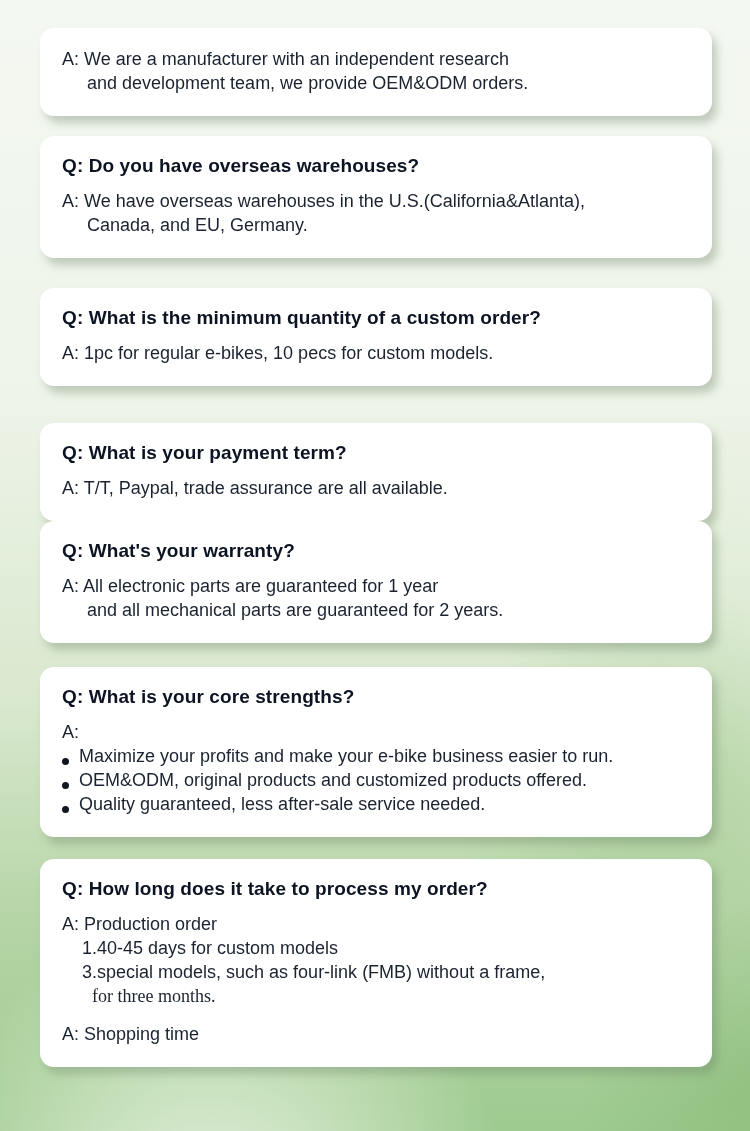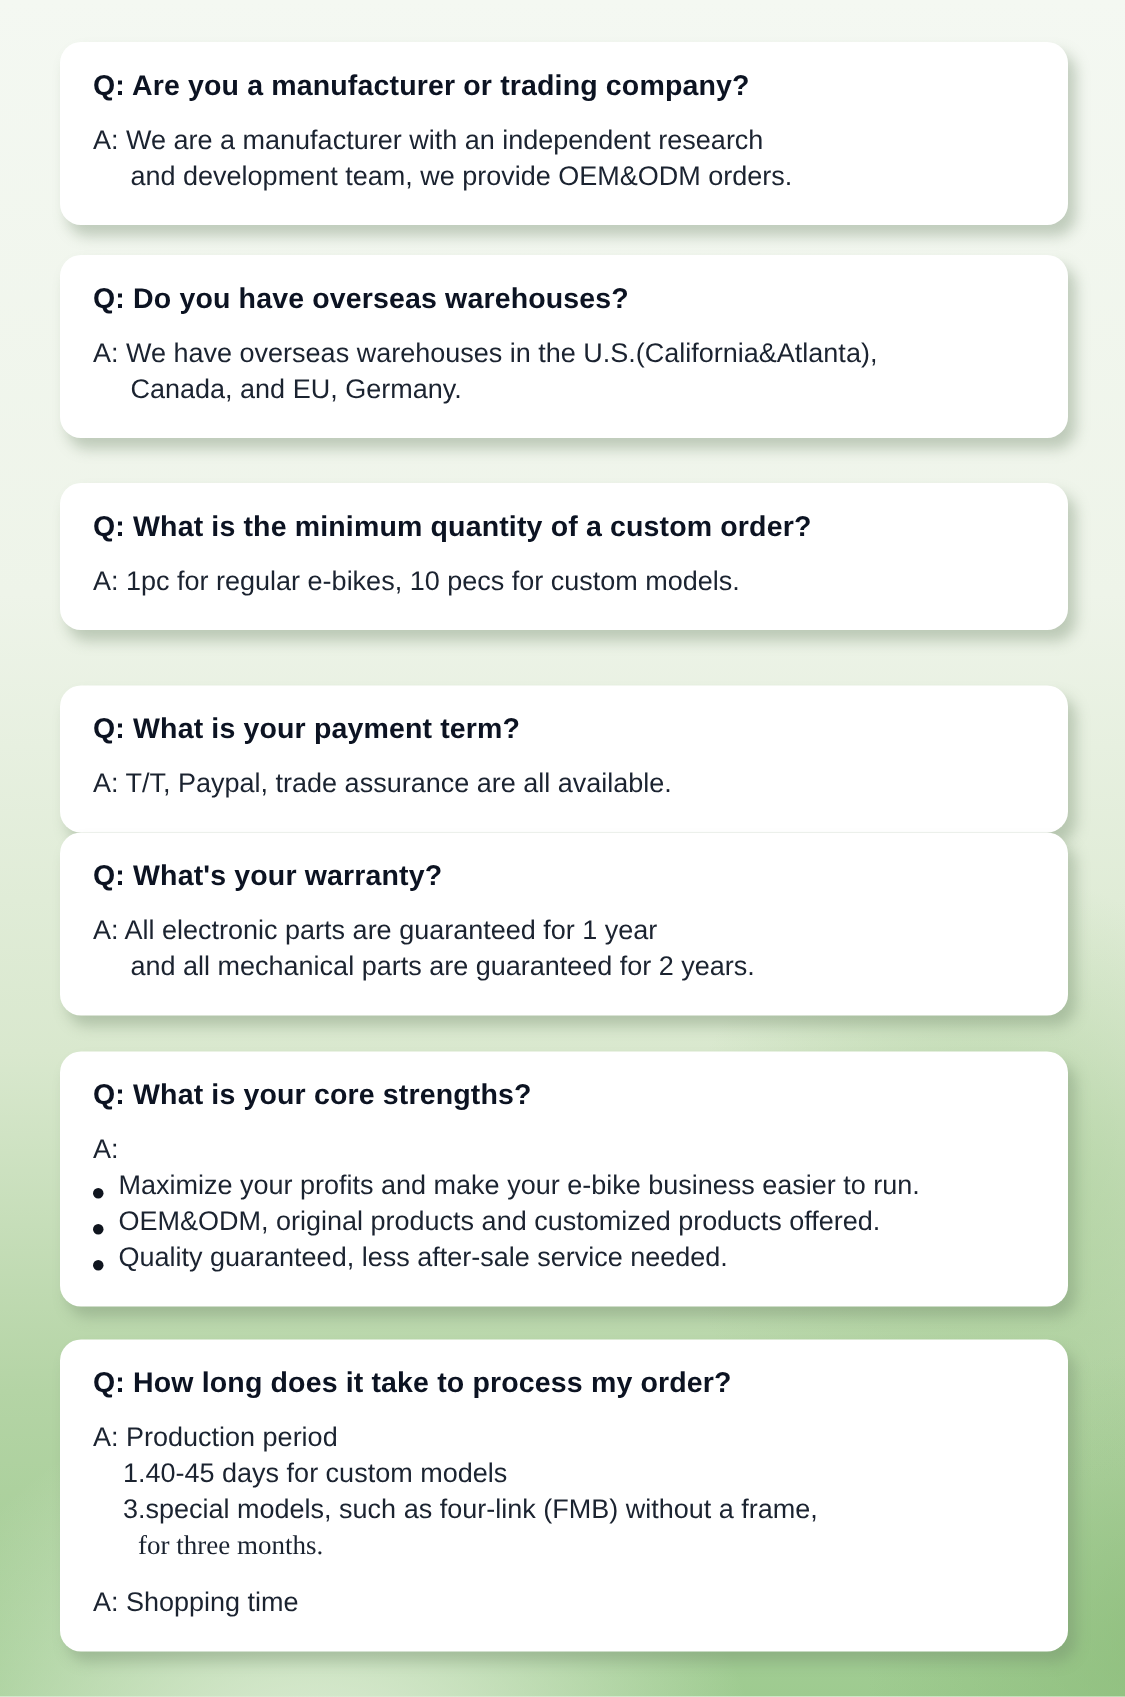--- a/index.html
+++ b/index.html
@@ -59,21 +59,20 @@
   .num-line { padding-left: 20px; }
   .cont-line { padding-left: 30px; font-family: Liberation Serif, serif; }
   .section-label { margin-top: 14px; }
 </style>
 </head>
 <body>
 
 <div class="page">
 
   <section class="card mb20">
-    <h2 class="q">Q: Are you a manufacturer or trading company?</h2>
     <p class="a-line">A: We are a manufacturer with an independent research</p>
     <p class="a-line indent-1">and development team, we provide OEM&amp;ODM orders.</p>
   </section>
 
   <section class="card mb30">
     <h2 class="q">Q: Do you have overseas warehouses?</h2>
     <p class="a-line">A: We have overseas warehouses in the U.S.(California&amp;Atlanta),</p>
     <p class="a-line indent-1">Canada, and EU, Germany.</p>
   </section>
 
@@ -105,21 +104,21 @@
       <span>OEM&amp;ODM, original products and customized products offered.</span>
     </div>
     <div class="bullet-row">
       <span class="dot"></span>
       <span>Quality guaranteed, less after-sale service needed.</span>
     </div>
   </section>
 
   <section class="card">
     <h2 class="q">Q: How long does it take to process my order?</h2>
-    <p class="a-line">A: Production period</p>
+    <p class="a-line">A: Production order</p>
     <p class="a-line num-line">1.40-45 days for custom models</p>
     <p class="a-line num-line">3.special models, such as four-link (FMB) without a frame,</p>
     <p class="a-line cont-line">for three months.</p>
     <p class="a-line section-label">A: Shopping time</p>
 
   </section>
 
 </div>
 
 </body></html>

